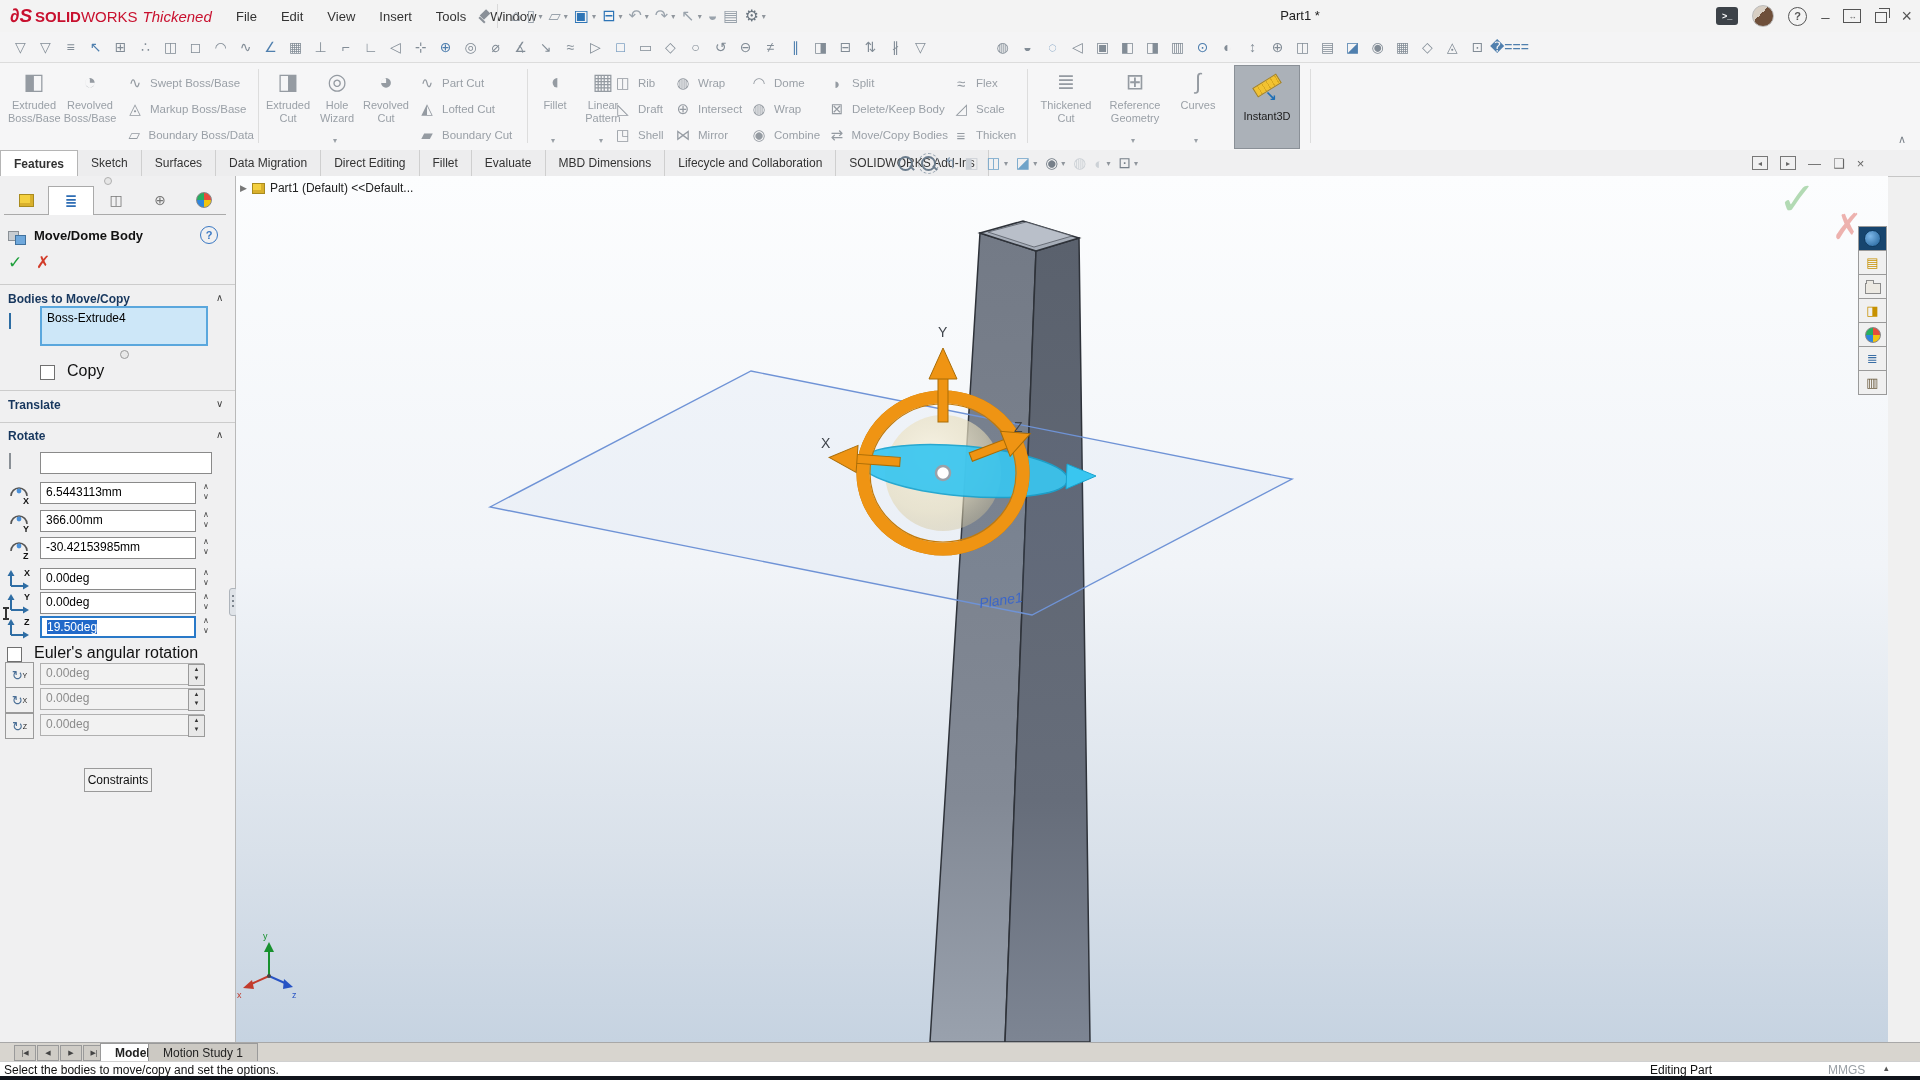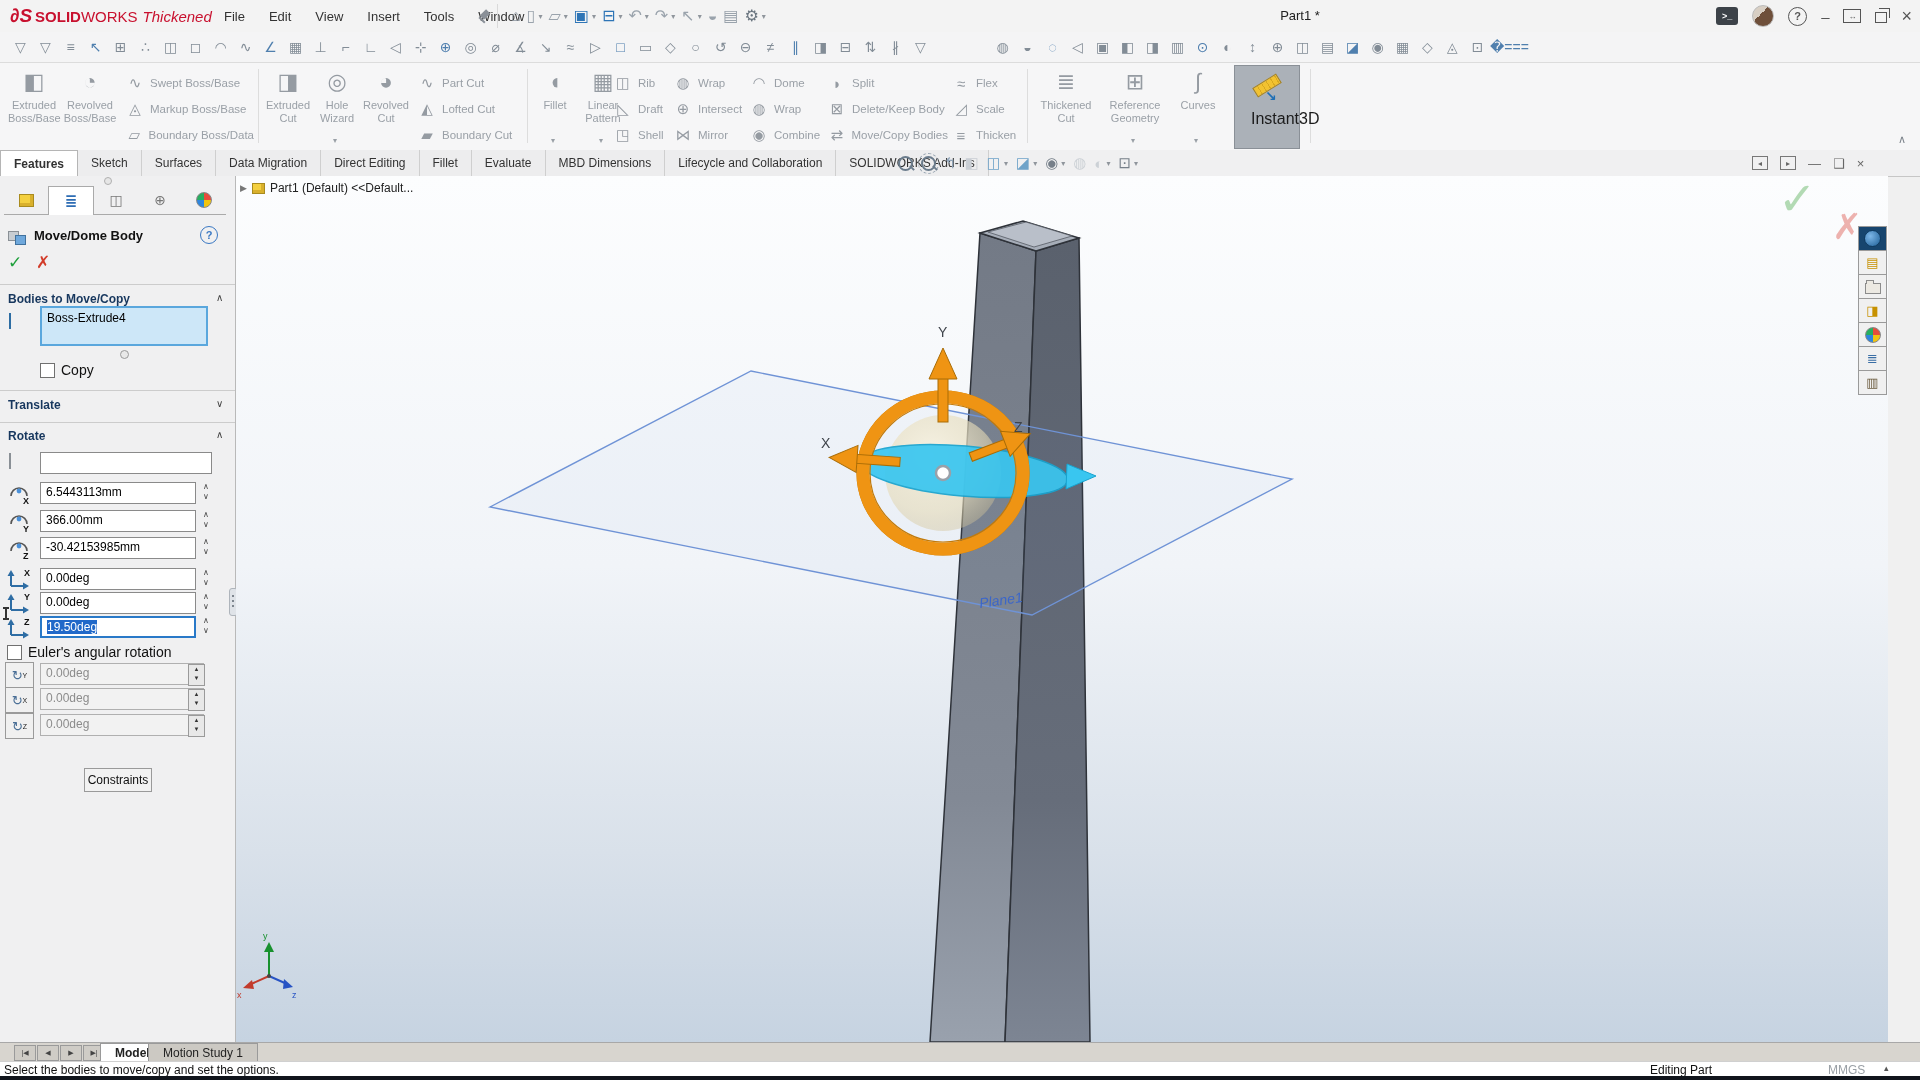--- a/index.html
+++ b/index.html
@@ -5,21 +5,21 @@
   html,body{margin:0;padding:0;}
   body{width:1920px;height:1080px;overflow:hidden;position:relative;
        font-family:"Liberation Sans","DejaVu Sans",sans-serif;font-size:12px;color:#222;background:#f0f0f0;}
   .abs{position:absolute;}
   
   .titlebar{position:absolute;top:0;left:0;width:1920px;height:32px;background:#f3f3f3;border-bottom:1px solid #d6d6d6;}
   .brand{position:absolute;left:10px;top:5px;font-size:15px;color:#c8102e;white-space:nowrap;}
   .brand .ds{font-weight:bold;font-style:italic;font-size:19px;margin-right:3px;}
   .brand .b{font-weight:bold;}
   .brand .it{font-style:italic;margin-left:5px;}
-  .menubar{position:absolute;left:212px;top:0;height:32px;display:flex;}
+  .menubar{position:absolute;left:224px;top:0;height:32px;display:flex;}
   .menu-item{padding:0 12px;font-size:13px;color:#333;height:100%;display:flex;align-items:center;cursor:default;}
   .pin{position:absolute;left:475px;top:8px;width:16px;height:16px;}
   .pin::before{content:"";position:absolute;left:7px;top:2px;width:6px;height:9px;background:#8a9098;transform:rotate(45deg);}
   .pin::after{content:"";position:absolute;left:3px;top:11px;width:8px;height:2px;background:#8a9098;transform:rotate(45deg);}
   .tb-sep{position:absolute;left:497px;top:4px;width:1px;height:24px;background:#d9d9d9;}
   #quick-icons{position:absolute;left:508px;top:0;height:32px;display:flex;align-items:center;}
   .qi{display:flex;align-items:center;margin:0 3px;cursor:default;}
   .qi-g{font-size:16px;line-height:16px;}
   .caret{font-size:8px;color:#8f959c;margin-left:3px;}
   .doc-title{position:absolute;left:1150px;top:8px;width:300px;text-align:center;font-size:13px;color:#222;}
@@ -46,21 +46,21 @@
   .rbig .lb{font-size:11px;line-height:13px;color:#9aa0a7;white-space:pre-line;display:block;margin-top:2px;}
   .rsmall{position:absolute;height:26px;display:flex;align-items:center;gap:6px;cursor:default;}
   .rsmall .ic{font-size:15px;width:18px;text-align:center;}
   .rsmall .lb{font-size:11.5px;color:#9aa0a7;white-space:nowrap;}
   .rcaret{position:absolute;font-size:8px;color:#9aa0a7;}
   .i3d-btn{position:absolute;left:1234px;top:2px;width:64px;height:82px;background:#abb1b8;border:1px solid #8a9097;
            text-align:center;cursor:default;}
   .i3d-ruler{display:inline-block;width:26px;height:9px;margin-top:14px;border:1px solid #a8821a;
              background:repeating-linear-gradient(90deg,#f2c230 0 4px,#d9a91f 4px 5px);transform:rotate(-32deg);}
   .i3d-arrow{position:absolute;left:30px;top:22px;font-size:14px;font-weight:bold;color:#1f6fb5;}
-  .i3d-lb{position:absolute;left:16px;width:100%;top:44px;font-size:16px;color:#1b1b1b;}
+  .i3d-lb{position:absolute;left:0;width:100%;top:44px;font-size:11px;color:#1b1b1b;}
   .ribbon-collapse{position:absolute;left:1898px;top:70px;font-size:11px;color:#7b828a;}
   
   .tabrow{position:absolute;top:150px;left:0;width:1920px;height:26px;background:#f0f0f1;border-bottom:1px solid #c6c6c6;}
   #cmd-tabs{position:absolute;left:0;top:0;height:26px;display:flex;}
   .tab{padding:0 13px;font-size:12px;color:#333;display:flex;align-items:center;border-right:1px solid #cfcfcf;
        background:#ededee;cursor:default;white-space:nowrap;}
   .tab.active{background:#ffffff;font-weight:bold;border:1px solid #b5b5b5;border-bottom:none;}
   #headsup{position:absolute;left:894px;top:0;height:26px;display:flex;align-items:center;}
   .hu{display:flex;align-items:center;margin:0 4px;cursor:default;}
   .hu .g{font-size:15px;}
@@ -91,21 +91,21 @@
            color:#3a78c3;font-size:11px;font-weight:bold;display:flex;align-items:center;justify-content:center;}
   .pm-ok{position:absolute;left:8px;top:76px;font-size:17px;font-weight:bold;color:#1fa03c;cursor:default;}
   .pm-cancel{position:absolute;left:36px;top:76px;font-size:17px;font-weight:bold;color:#d23c2a;cursor:default;}
   .pm-divider{position:absolute;left:0;width:235px;height:1px;background:#cccccc;}
   .pm-grphdr{position:absolute;left:8px;font-size:12px;font-weight:bold;color:#17375e;}
   .pm-chev{position:absolute;left:216px;font-size:10px;color:#444;}
   .body-cube{width:15px;height:13px;background:#5b9bd5;border:1px solid #2d6da3;box-shadow:inset -4px -4px 0 #4c8ec4,inset 3px 3px 0 #83b7e6;}
   .sel-box{position:absolute;left:40px;width:168px;height:40px;background:#cde7f8;border:2px solid #5aa7dd;
            font-size:12px;color:#000;padding:3px 5px;box-sizing:border-box;}
   .sel-dot{position:absolute;left:120px;width:7px;height:7px;border-radius:50%;border:1px solid #9a9a9a;background:#e8e8e8;}
-  .pm-check{position:absolute;display:flex;align-items:flex-end;gap:6px;font-size:14px;color:#111;}
+  .pm-check{position:absolute;display:flex;align-items:flex-end;gap:12px;font-size:16px;color:#111;}
   .pm-check .box{width:13px;height:13px;background:#fff;border:1px solid #707070;}
   .num-field{position:absolute;left:40px;width:156px;height:22px;background:#fff;border:1px solid #8a8a8a;
              font-size:12px;color:#000;padding:2px 5px;box-sizing:border-box;white-space:nowrap;overflow:hidden;}
   .num-field.wide{width:172px;}
   .num-field.focused{border:2px solid #2979c8;}
   .num-field.disabled{background:#f2f2f2;color:#8c8c8c;border-color:#b0b0b0;width:164px;}
   .sel-text{background:#2169c9;color:#fff;}
   .spin-chev{position:absolute;left:200px;width:12px;height:22px;font-size:8px;line-height:10px;color:#444;text-align:center;cursor:default;}
   .classic-spin{position:absolute;left:188px;width:15px;height:20px;border:1px solid #9a9a9a;background:#e8e8e8;
                 font-size:6px;line-height:9px;text-align:center;color:#333;cursor:default;}

